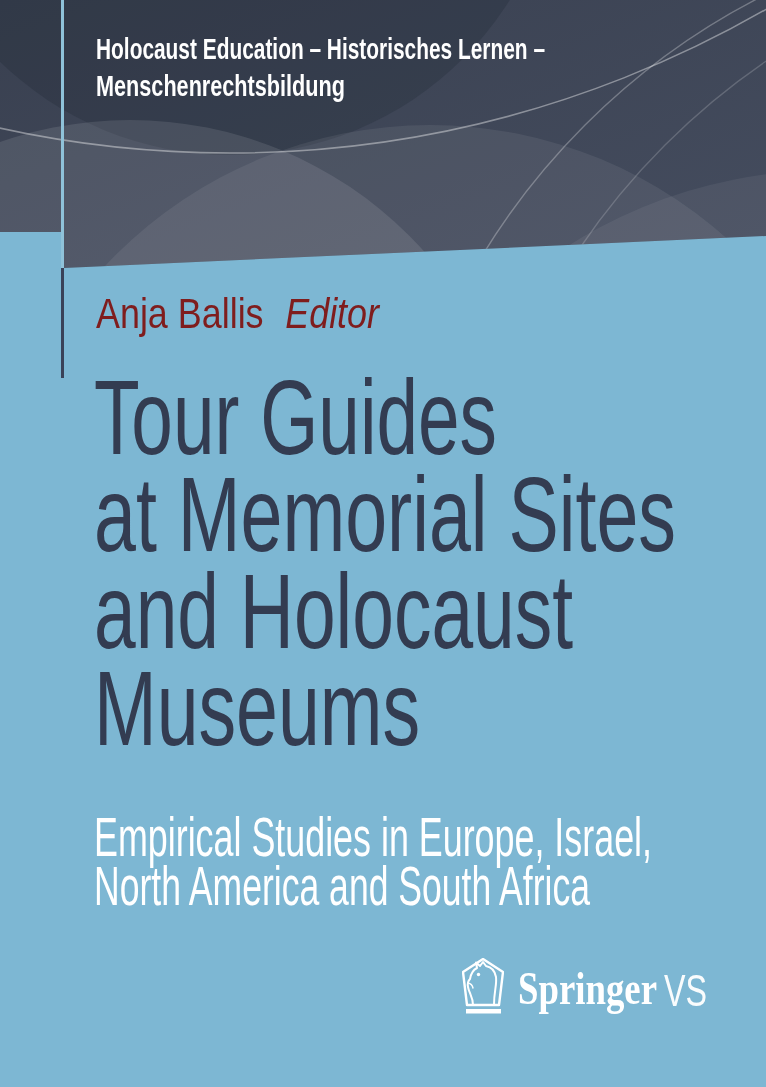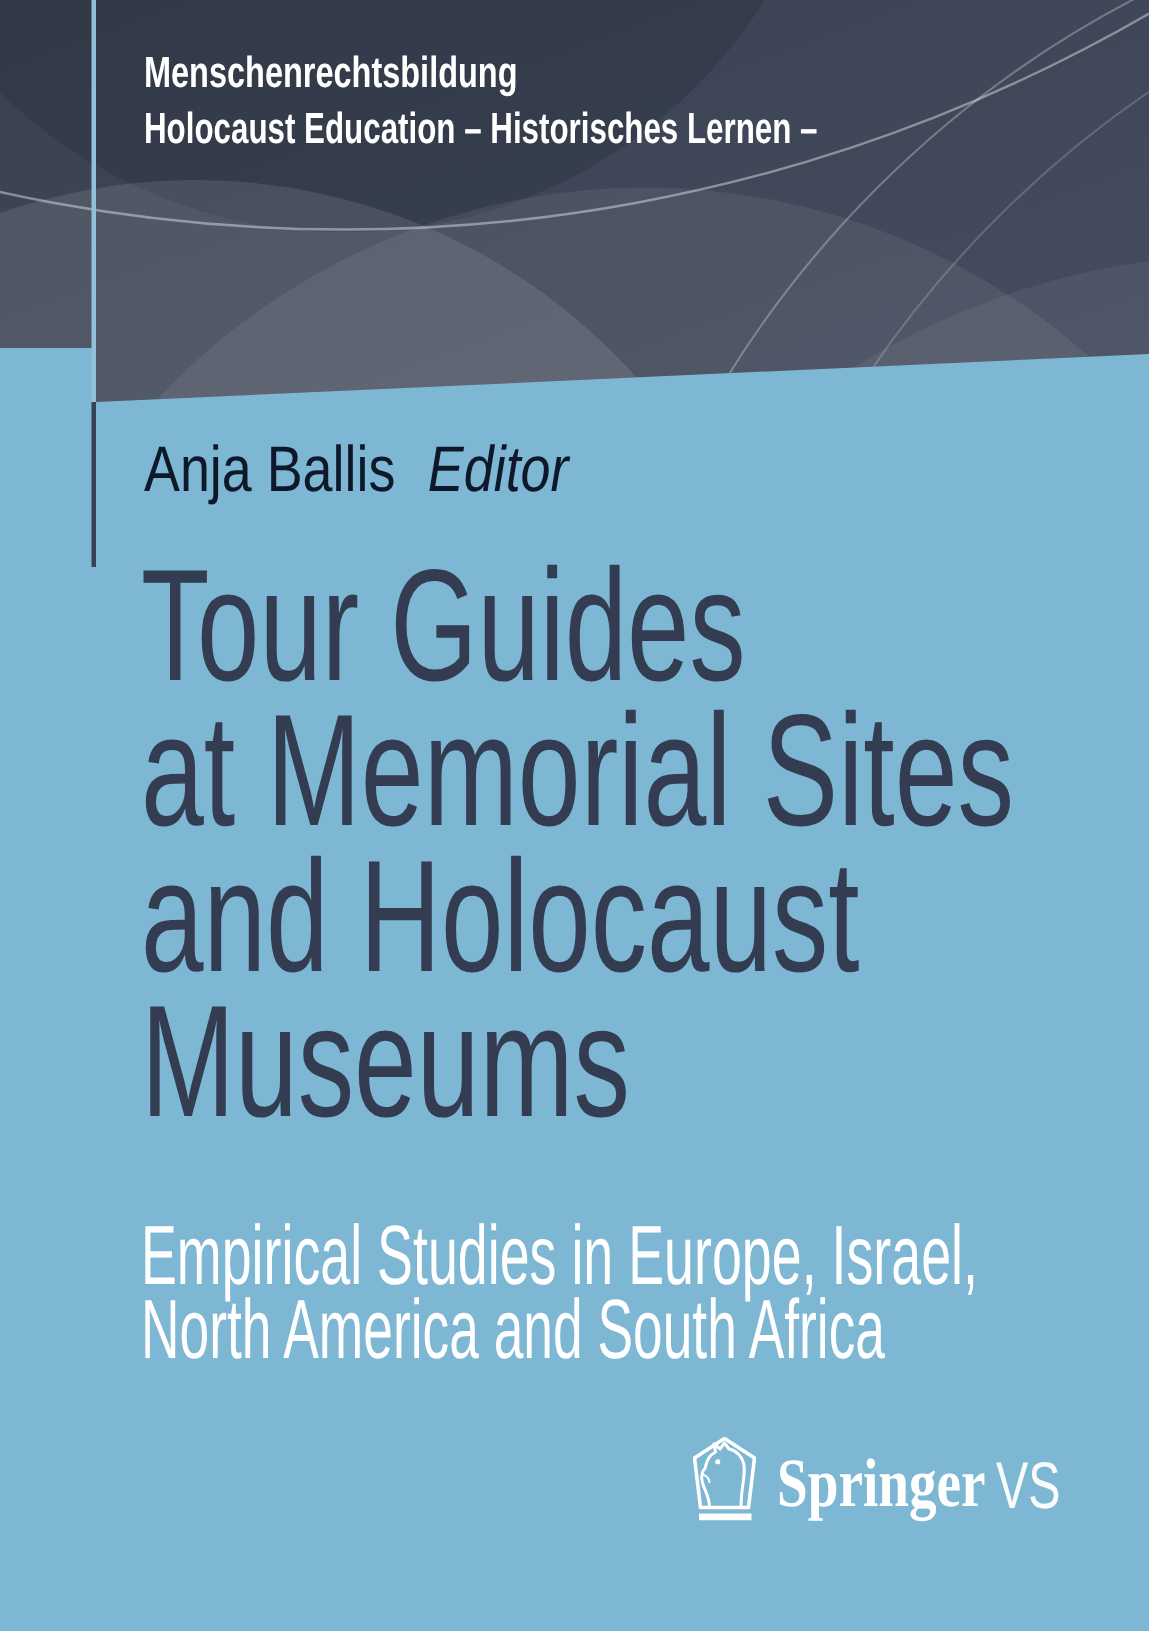--- a/index.html
+++ b/index.html
@@ -15,21 +15,21 @@
   .header-svg{position:absolute; left:0; top:0;}
 
   
   .navy-rule{left:61px; top:268px; width:3px; height:110px; background:#3a4258;}
 
   .series{
     left:96px; top:31px; color:#ffffff; font-weight:700;
     font-size:29px; line-height:37px;
   }
   .author{
-    left:96px; top:292px; color:#0f172a;
+    left:96px; top:292px; color:#7f1d1d;
     font-size:43px; line-height:43px;
   }
   .author .role{font-style:italic; margin-left:26px;}
   .title{
     left:94px; top:369px; color:#333c51;
     font-size:106px; font-weight:400;
   }
   .title .line{height:97px; line-height:97px;}
   .subtitle{
     left:94px; top:812px; color:#ffffff;
@@ -73,22 +73,22 @@
       <circle cx="1080" cy="620" r="700" fill="none" stroke="rgba(255,255,255,0.28)" stroke-width="1.4"></circle>
       <circle cx="1160" cy="640" r="700" fill="none" stroke="rgba(255,255,255,0.18)" stroke-width="1.4"></circle>
     </g>
 
     <rect x="61" y="0" width="3" height="268" fill="#8fc2d9"></rect>
   </svg>
 
   <div class="abs navy-rule"></div>
 
   <div class="abs series">
+    <div><span class="fit" style="transform: scaleX(0.719948);">Holocaust Education – Historisches Lernen –</span></div>
     <div><span class="fit" style="transform: scaleX(0.746522);">Menschenrechtsbildung</span></div>
-    <div><span class="fit" style="transform: scaleX(0.719948);">Holocaust Education – Historisches Lernen –</span></div>
   </div>
 
   <div class="abs author">
     <span class="fit" style="transform: scaleX(0.834539);">
       <span>Anja Ballis</span><span class="role">Editor</span>
     </span>
   </div>
 
   <div class="abs title">
     <div class="line"><span class="fit" style="transform: scaleX(0.705143);">Tour Guides</span></div>

